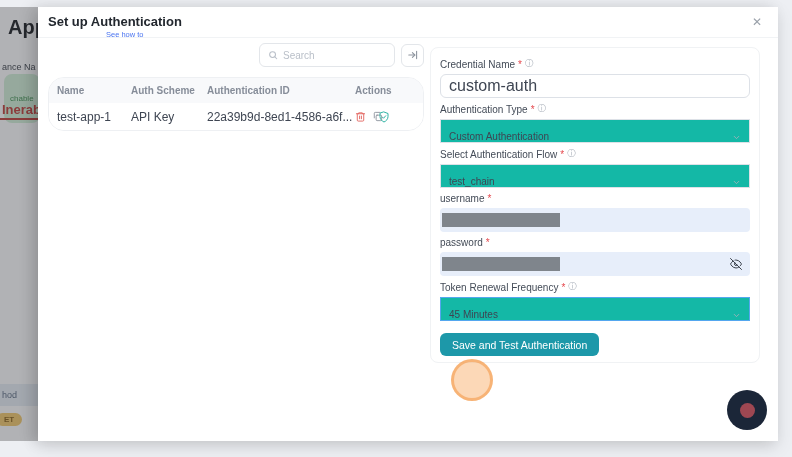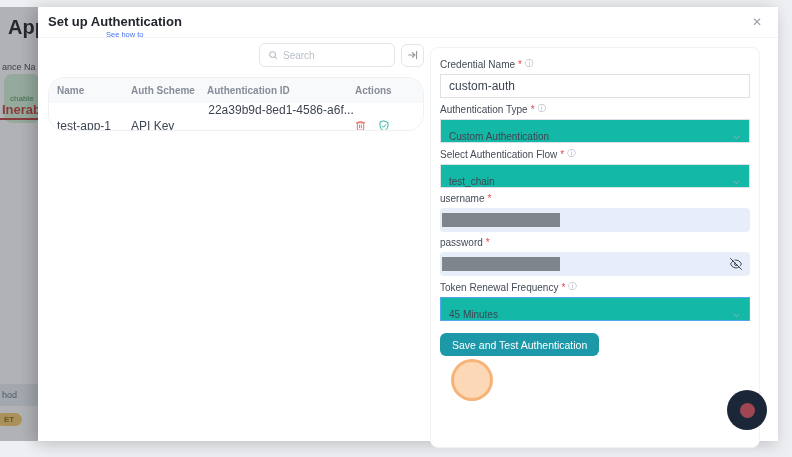--- a/index.html
+++ b/index.html
@@ -32,30 +32,30 @@
   .search-row { display:flex; justify-content:flex-end; align-items:center; gap:6px; }
   .search-box { width:136px; height:24px; border:1px solid #e3e6ea; border-radius:6px; display:flex; align-items:center; padding:0 8px; gap:5px; background:#fff; }
   .search-box svg { flex:0 0 auto; }
   .search-box input { border:none; outline:none; width:100%; font-size:10px; color:#3e4552; font-family:"Liberation Sans",sans-serif; background:transparent; }
   .search-box input::placeholder { color:#b9bfc8; }
   .arrow-btn { width:23px; height:23px; border:1px solid #e3e6ea; border-radius:6px; background:#fff; display:flex; align-items:center; justify-content:center; cursor:pointer; }
   .cred-table { margin-top:10px; border:1px solid #eef0f3; border-radius:16px; overflow:hidden; background:#fff; }
   .thead, .trow { display:grid; grid-template-columns:74px 76px 148px 1fr; align-items:center; padding-left:8px; }
   .thead { background:#f8f9fb; height:25px; font-size:10px; font-weight:700; color:#868d99; }
   .trow { height:27px; font-size:12px; color:#3e4552; background:#fff; }
-  .cell-id { display:flex; align-items:center; gap:20px; white-space:nowrap;flex-direction:column; }
+  .cell-id { display:flex; align-items:center; gap:20px; white-space:nowrap; }
   .cell-actions { display:flex; align-items:center; gap:12px; }
   .icon-btn { display:inline-flex; cursor:pointer; }
 
   
-  .form-panel { position:absolute; left:392px; top:40px; width:330px; height:401px; border:1px solid #f0f2f4; border-radius:8px; padding:5px 9px 0 9px; background:#fff; }
+  .form-panel { position:absolute; left:392px; top:40px; width:330px; height:316px; border:1px solid #f0f2f4; border-radius:8px; padding:5px 9px 0 9px; background:#fff; }
   .field-label { margin:5px 0 4px 0; font-size:10px; color:#434b57; display:flex; align-items:center; gap:3px; }
   .req { color:#e5484d; }
   .info-icon { font-size:8.5px; color:#a7aeb8; }
-  .text-input { width:100%; height:24px; border:1px solid #dde1e7; border-radius:0; padding:0 8px; font-size:12px; color:#3e4552; font-family:"Liberation Sans",sans-serif; outline:none; background:#fff; }
+  .text-input { width:100%; height:24px; border:1px solid #dde1e7; border-radius:6px; padding:0 8px; font-size:16px; color:#3e4552; font-family:"Liberation Sans",sans-serif; outline:none; background:#fff; }
   .select { height:24px; border:1px solid #dde1e7; border-radius:0; display:flex; align-items:flex-end; justify-content:space-between; padding:0 8px; font-size:10px; color:#3e4552; cursor:pointer; background:#14b8a6; }
   .select.focused { border-color:#53a7ef; }
   .redacted-input { position:relative; height:24px; border-radius:4px; background:#e7eefa; display:flex; align-items:center; }
   .redact-block { width:118px; height:14px; background:#7f858c; margin-left:2px; }
   .eye-off { position:absolute; right:8px; top:6px; cursor:pointer; display:inline-flex; }
   .save-btn { margin-top:12px; height:23px; padding:0 12px; background:#1d98a9; border:none; border-radius:6px; color:#fff; font-size:10.5px; font-family:"Liberation Sans",sans-serif; cursor:pointer; }
   .click-highlight { position:absolute; left:413px; top:352px; width:42px; height:42px; border-radius:50%;
                      background:rgba(249,168,95,0.45); border:3px solid rgba(244,150,65,0.55); z-index:5; pointer-events:none; }
 
   

